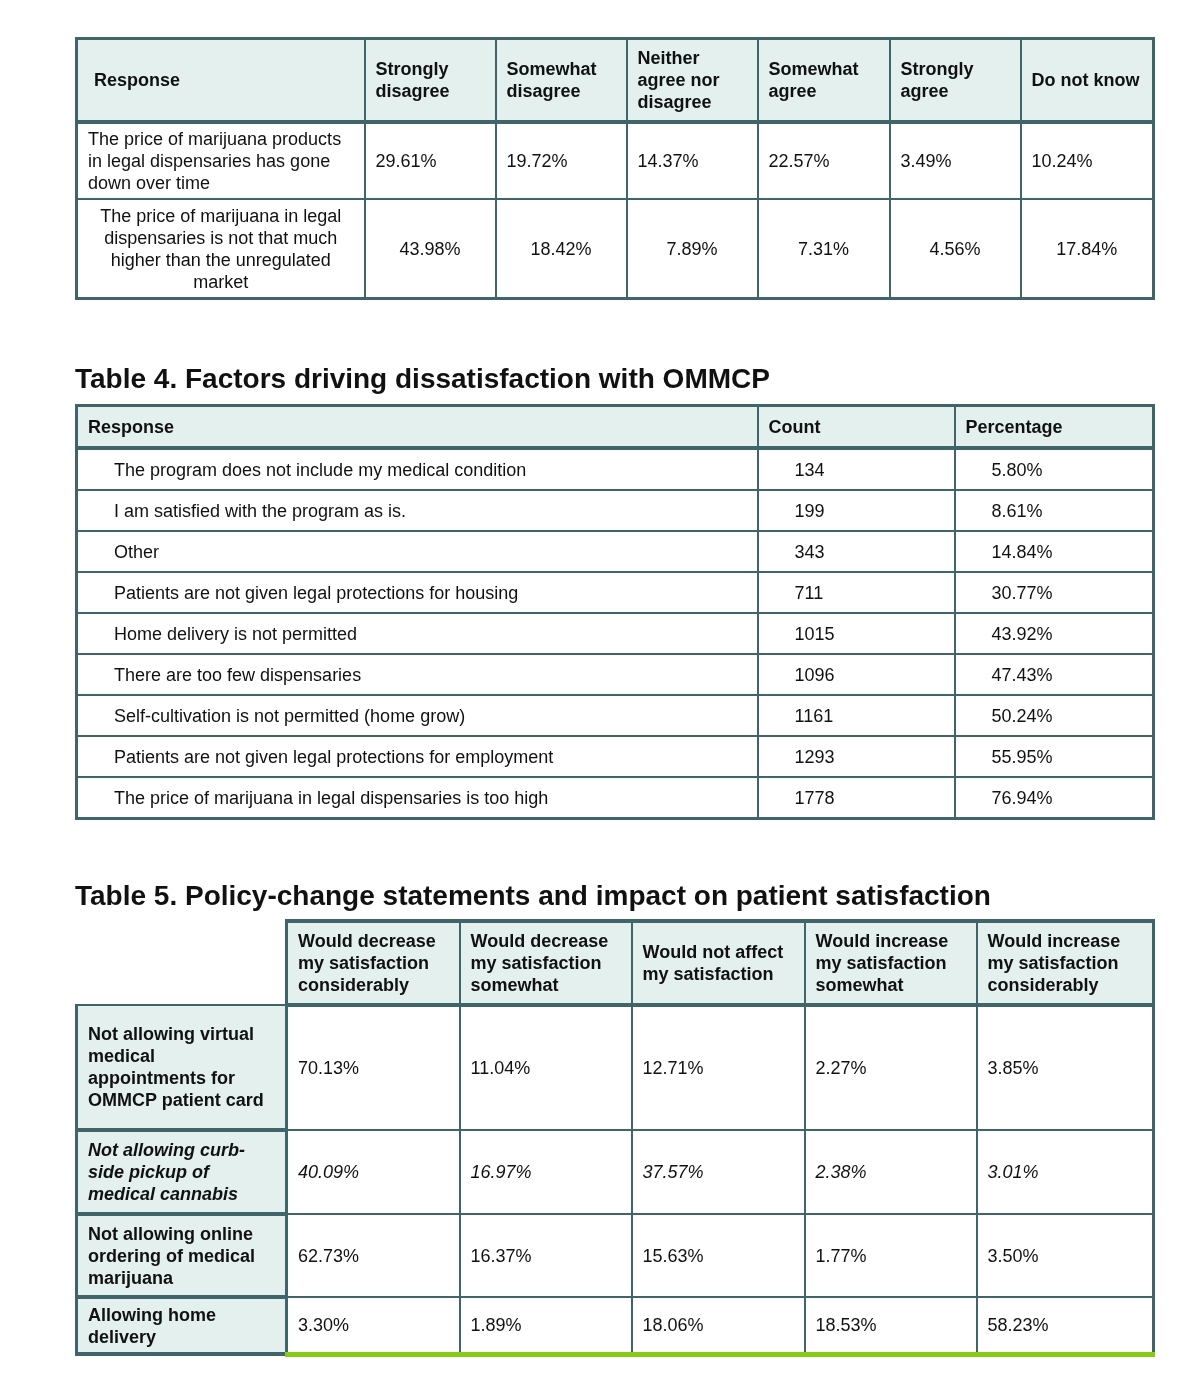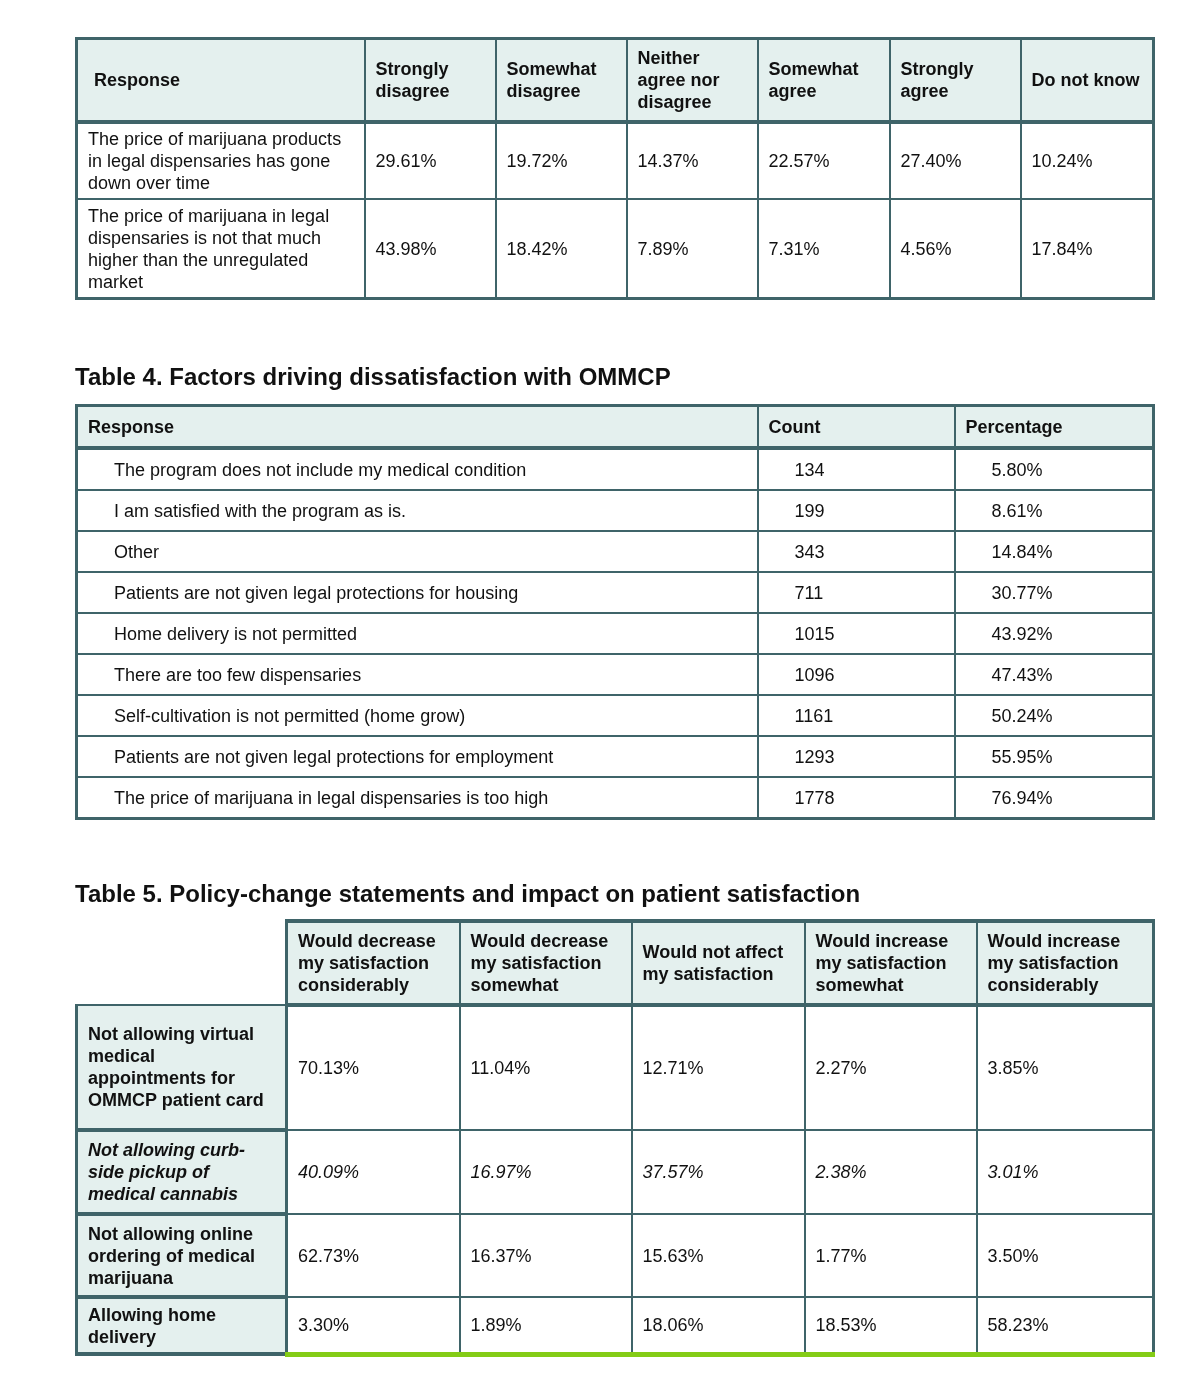--- a/index.html
+++ b/index.html
@@ -9,27 +9,27 @@
   }
   table { border-collapse: collapse; position: absolute; table-layout: fixed; }
   td, th {
     border: 2px solid #3f6469; font-size: 18px; line-height: 22px;
     text-align: left; vertical-align: middle; padding: 0 10px;
     font-weight: normal;
   }
   th { background: #e4f0ee; font-weight: bold; }
   .thick-bottom th { border-bottom: 4px solid #3f6469; }
   .caption {
-    position: absolute; font-weight: bold; font-size: 24px; left: 75px;
+    position: absolute; font-weight: bold; font-size: 28px; left: 75px;
   }
   
   #t3 { left: 75px; top: 37px; width: 1077px; border: 3px solid #3f6469; }
   #t3 th { height: 80px; }
   #t3 .r1 td { height: 74px; }
-  #t3 .r2 td { height: 97px; }
+  #t3 .r2 td { height: 97px; text-align: center; }
   
   #t4 { left: 75px; top: 404px; width: 1077px; border: 3px solid #3f6469; }
   #t4 th { height: 39px; }
   #t4 td { height: 39px; padding-left: 36px; }
   
   #t5 { left: 75px; top: 919px; width: 1077px; }
   #t5 th.hdr { height: 80px; border: 2px solid #3f6469; border-top: 4px solid #3f6469; border-bottom: 4px solid #3f6469; }
   #t5 th.hdr.last { border-right: 3px solid #3f6469; }
   #t5 th.blank { background: #fff; border: none; border-right: 3px solid #3f6469; }
   #t5 th.rowhead { border-left: 3px solid #3f6469; border-right: 3px solid #3f6469; border-bottom: 4px solid #3f6469; }
@@ -62,21 +62,21 @@
     <th>Somewhat agree</th>
     <th>Strongly agree</th>
     <th>Do not know</th>
   </tr>
   <tr class="r1">
     <td>The price of marijuana products in legal dispensaries has gone down over time</td>
     <td>29.61%</td>
     <td>19.72%</td>
     <td>14.37%</td>
     <td>22.57%</td>
-    <td>27.40%</td>
+    <td>3.49%</td>
     <td>10.24%</td>
   </tr>
   <tr class="r2">
     <td>The price of marijuana in legal dispensaries is not that much higher than the unregulated market</td>
     <td>43.98%</td>
     <td>18.42%</td>
     <td>7.89%</td>
     <td>7.31%</td>
     <td>4.56%</td>
     <td>17.84%</td>

